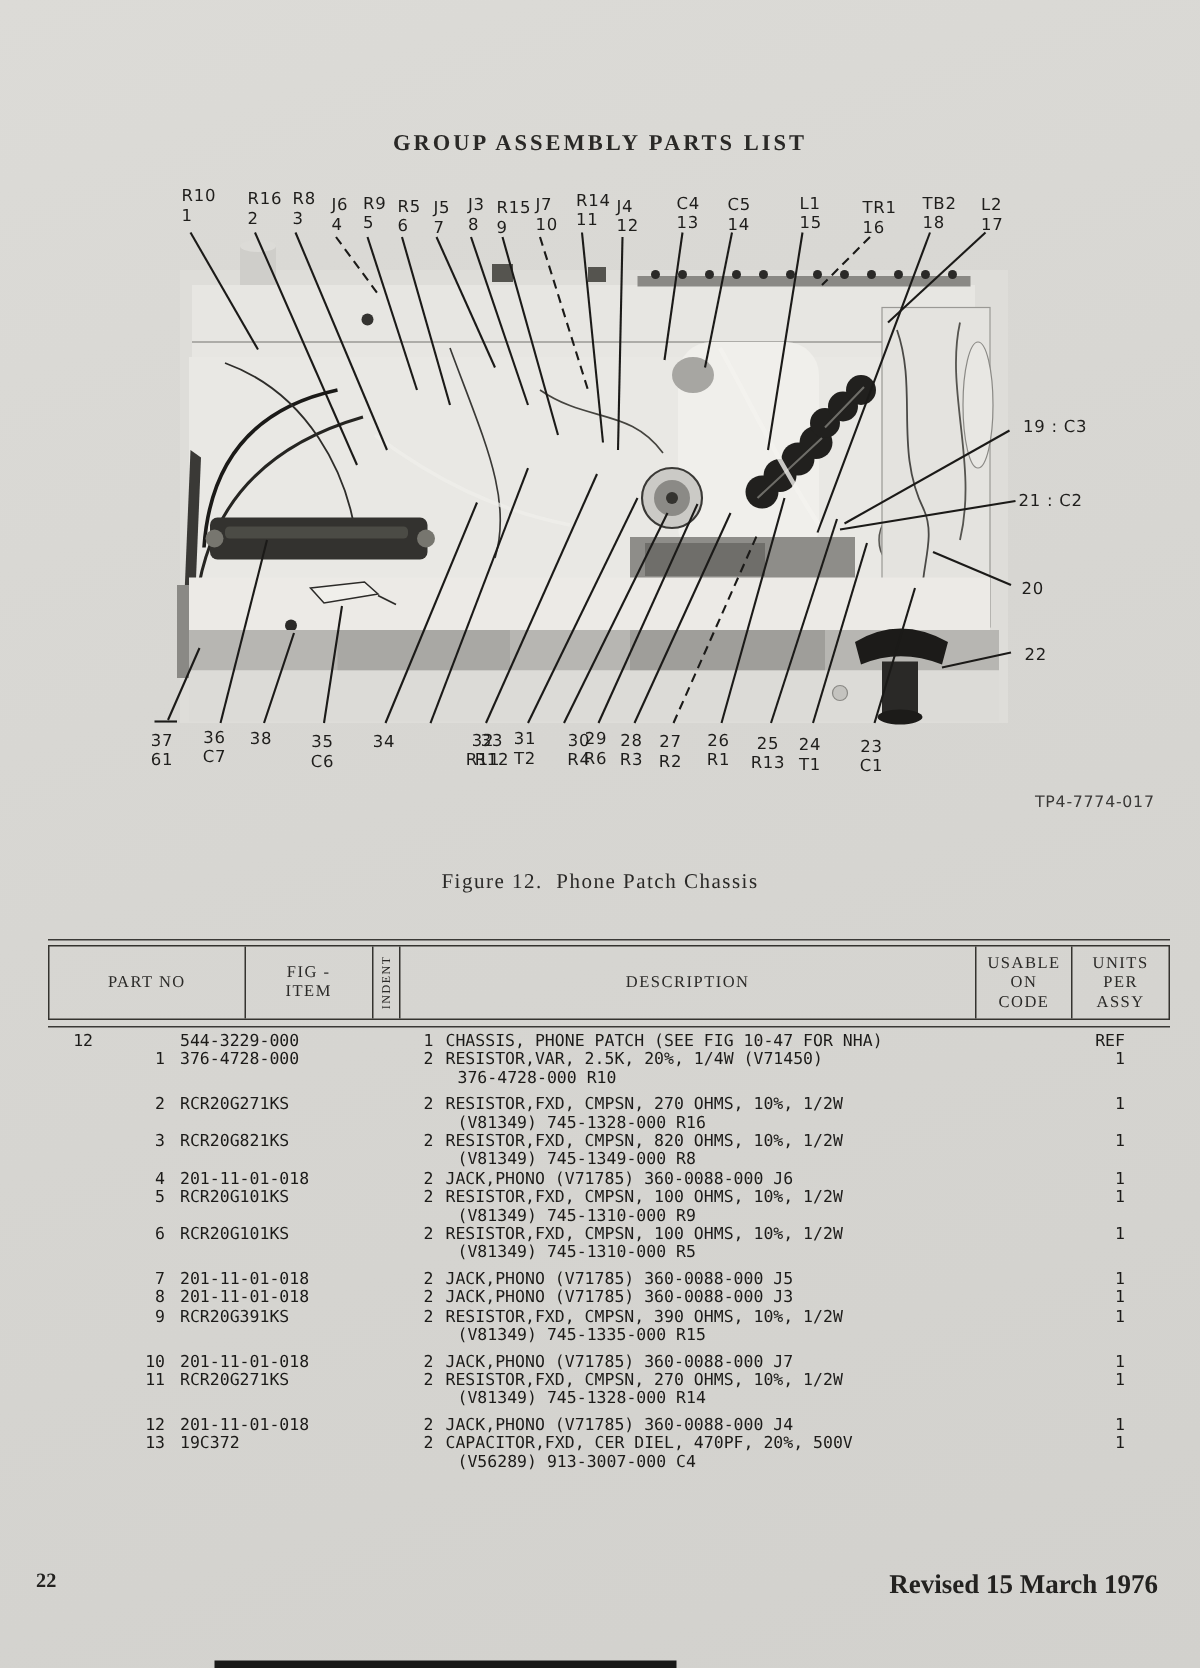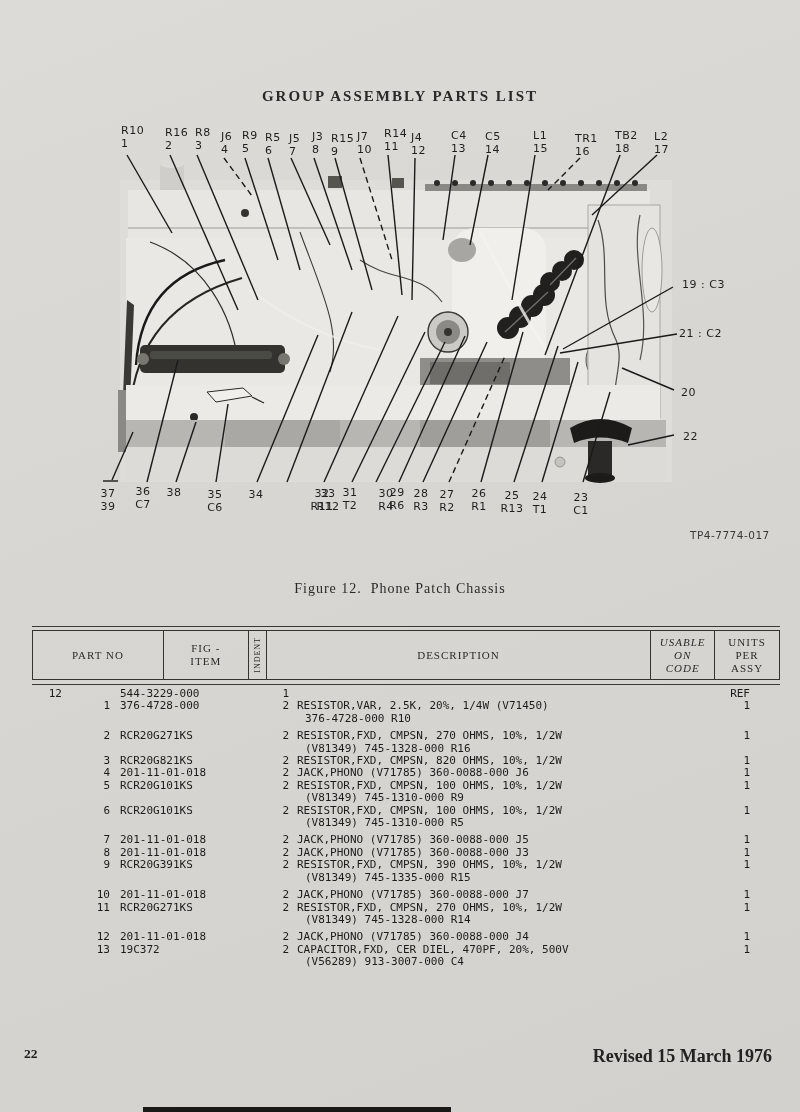--- a/index.html
+++ b/index.html
@@ -31,21 +31,21 @@
 
   
   .rule{position:absolute;left:32px;width:748px;height:0;border-top:1.3px solid #3a3936;}
   .thead{top:630px;left:32px;width:748px;height:50px;display:flex;
     border:1.4px solid #34332f;box-sizing:border-box;background:transparent;}
   .th{border-right:1.4px solid #34332f;display:flex;flex-direction:column;
     align-items:center;justify-content:center;font-size:11px;letter-spacing:1px;
     color:#2b2a28;line-height:13px;box-sizing:border-box;}
   .th:last-child{border-right:none;justify-content:center;}
   .th-fig{width:85px;}.th-part{width:131px;}.th-indent{width:18px;}
-  .th-desc{width:385px;}.th-usable{width:64px;font-style:italic;}.th-units{width:64px;}
+  .th-desc{width:385px;}.th-usable{width:64px;}.th-units{width:64px;}
   .vert{writing-mode:vertical-rl;transform:rotate(180deg);font-size:8px;
     letter-spacing:1px;font-family:"Liberation Serif",serif;}
   .tbody{top:688px;left:0;width:800px;font-family:"DejaVu Sans Mono",monospace;
     font-size:11px;line-height:12.4px;color:#1c1b19;}
   .trow.gap{margin-top:5px;}
   .tline{position:relative;display:flex;padding-left:32px;white-space:pre;}
   .c-fig{display:inline-block;width:30px;text-align:right;}
   .c-item{display:inline-block;width:48px;text-align:right;}
   .c-part{display:inline-block;width:165px;padding-left:10px;box-sizing:border-box;}
   .c-qty{display:inline-block;width:14px;text-align:right;}
@@ -273,21 +273,21 @@
       <div>17</div>
     </div>
 
   <div class="callout co-right" style="left:682px;top:168px;">19 : C3</div>
   <div class="callout co-right" style="left:679px;top:217px;">21 : C2</div>
   <div class="callout co-right" style="left:681px;top:276px;">20</div>
   <div class="callout co-right" style="left:683px;top:320px;">22</div>
 
   <div class="callout co-bot" style="left:108px;top:377px;">
       <div>37</div>
-      <div>39</div>
+      <div>61</div>
     </div>
   <div class="callout co-bot" style="left:143px;top:375px;">
       <div>36</div>
       <div>C7</div>
     </div>
   <div class="callout co-bot" style="left:174px;top:376px;">
       <div>38</div>
     </div>
   <div class="callout co-bot" style="left:215px;top:378px;">
       <div>35</div>
@@ -369,32 +369,33 @@
       <div>UNITS</div>
       <div>PER</div>
       <div>ASSY</div>
     </div>
 </div>
 <div class="abs rule" style="top:684px;"></div>
 
 <div class="abs tbody">
 
   <div class="trow">
-    <div class="tline"><span class="c-fig">12</span><span class="c-item"></span><span class="c-part">544-3229-000</span><span class="c-qty">1</span><span class="c-units">REF</span></div>
+    <div class="tline"><span class="c-fig">12</span><span class="c-item"></span><span class="c-part">544-3229-000</span><span class="c-qty">1</span><span class="c-desc">CHASSIS, PHONE PATCH (SEE FIG 10-47 FOR NHA)</span><span class="c-units">REF</span></div>
   </div>
   <div class="trow">
     <div class="tline"><span class="c-fig"></span><span class="c-item">1</span><span class="c-part">376-4728-000</span><span class="c-qty">2</span><span class="c-desc">RESISTOR,VAR, 2.5K, 20%, 1/4W (V71450)</span><span class="c-units">1</span></div>
     <div class="tline"><span class="c-cpad"></span><span class="c-desc">376-4728-000 R10</span></div>
   </div>
   <div class="trow gap">
     <div class="tline"><span class="c-fig"></span><span class="c-item">2</span><span class="c-part">RCR20G271KS</span><span class="c-qty">2</span><span class="c-desc">RESISTOR,FXD, CMPSN, 270 OHMS, 10%, 1/2W</span><span class="c-units">1</span></div>
     <div class="tline"><span class="c-cpad"></span><span class="c-desc">(V81349) 745-1328-000 R16</span></div>
   </div>
   <div class="trow">
     <div class="tline"><span class="c-fig"></span><span class="c-item">3</span><span class="c-part">RCR20G821KS</span><span class="c-qty">2</span><span class="c-desc">RESISTOR,FXD, CMPSN, 820 OHMS, 10%, 1/2W</span><span class="c-units">1</span></div>
+    <div class="tline"><span class="c-cpad"></span><span class="c-desc">(V81349) 745-1349-000 R8</span></div>
   </div>
   <div class="trow">
     <div class="tline"><span class="c-fig"></span><span class="c-item">4</span><span class="c-part">201-11-01-018</span><span class="c-qty">2</span><span class="c-desc">JACK,PHONO (V71785) 360-0088-000 J6</span><span class="c-units">1</span></div>
   </div>
   <div class="trow">
     <div class="tline"><span class="c-fig"></span><span class="c-item">5</span><span class="c-part">RCR20G101KS</span><span class="c-qty">2</span><span class="c-desc">RESISTOR,FXD, CMPSN, 100 OHMS, 10%, 1/2W</span><span class="c-units">1</span></div>
     <div class="tline"><span class="c-cpad"></span><span class="c-desc">(V81349) 745-1310-000 R9</span></div>
   </div>
   <div class="trow">
     <div class="tline"><span class="c-fig"></span><span class="c-item">6</span><span class="c-part">RCR20G101KS</span><span class="c-qty">2</span><span class="c-desc">RESISTOR,FXD, CMPSN, 100 OHMS, 10%, 1/2W</span><span class="c-units">1</span></div>

